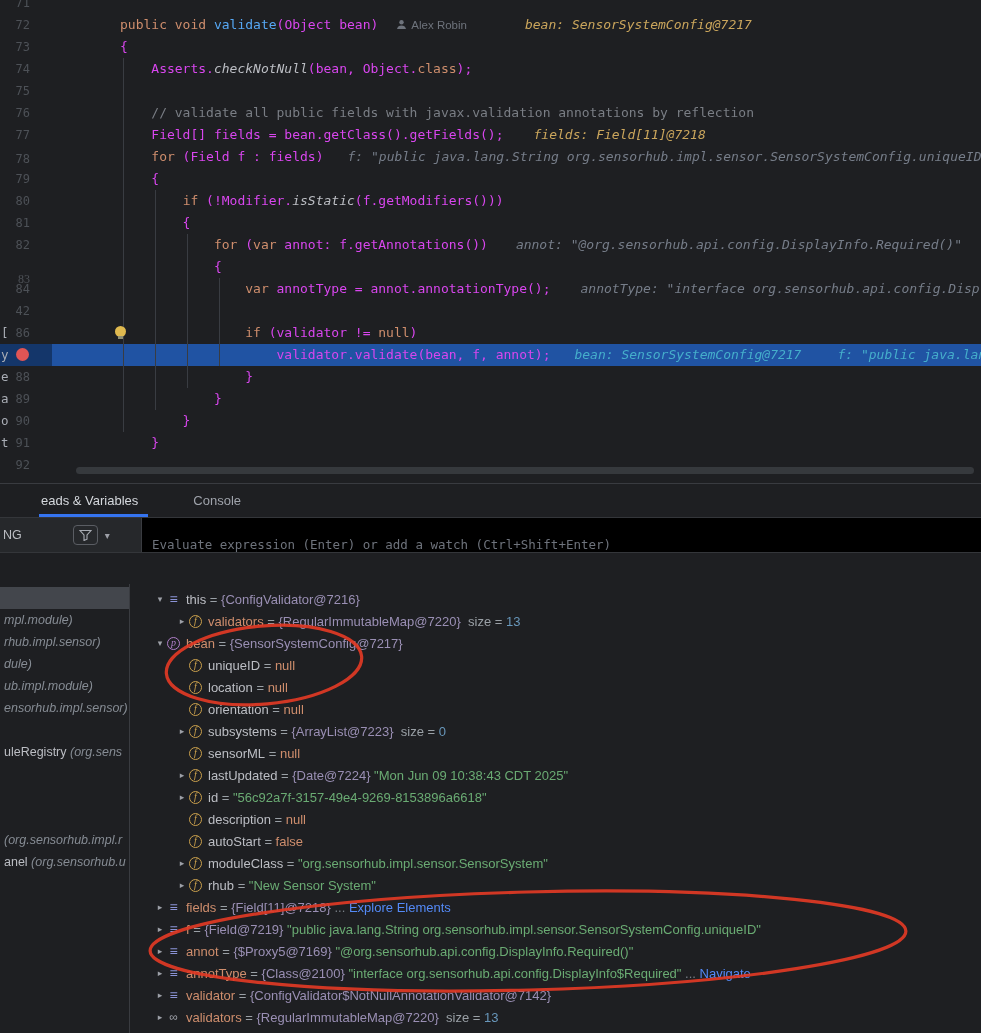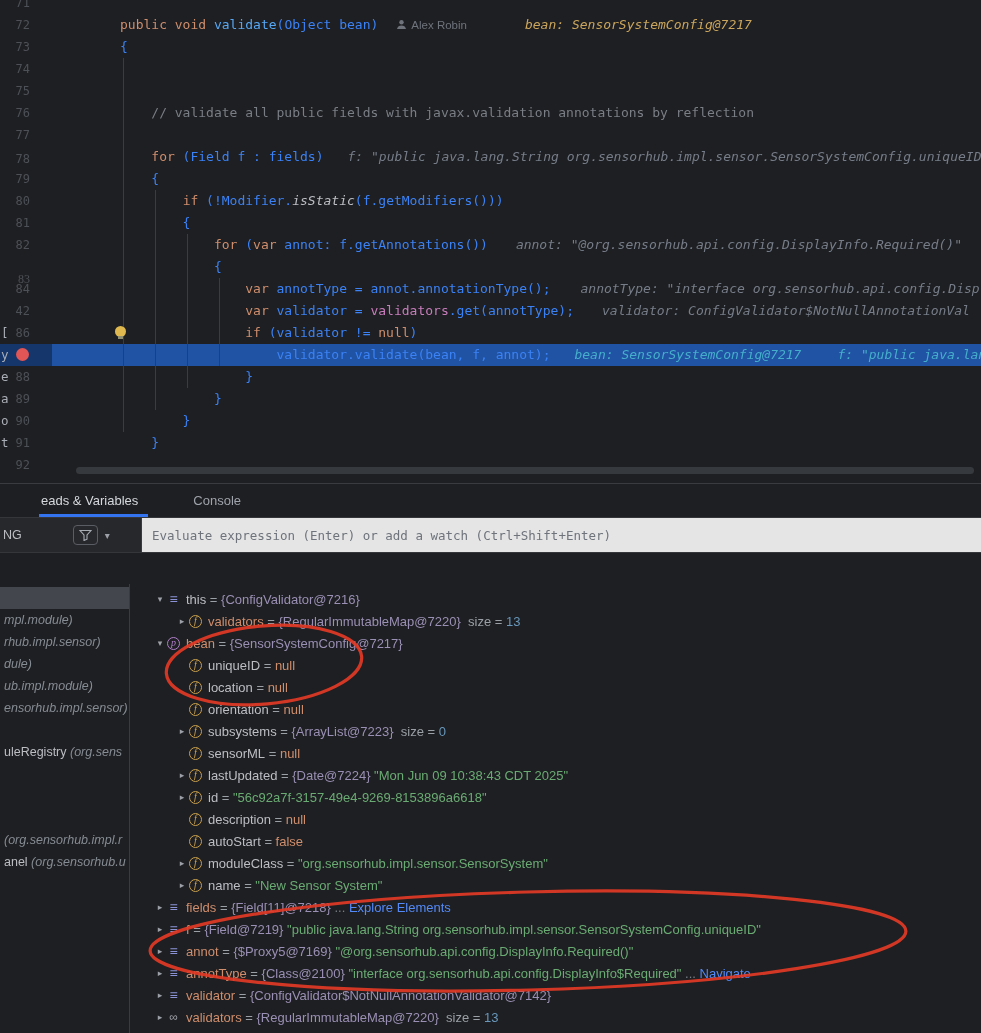--- a/index.html
+++ b/index.html
@@ -8,21 +8,21 @@
   
   .editor{position:absolute;top:0;left:0;width:981px;height:483px;background:#1e1f22;overflow:hidden;
           font-family:"DejaVu Sans Mono",monospace;font-size:13px;}
   .exec-band{position:absolute;left:0;top:344px;width:981px;height:22px;background:#2053a3;z-index:0;}
   .band-dark{position:absolute;left:0;top:0;width:52px;height:22px;background:rgba(0,0,0,0.35);}
   .guide{position:absolute;width:1px;background:#393c42;z-index:1;}
   .code-line{position:absolute;left:120px;height:22px;line-height:22px;white-space:pre;z-index:2;}
   .gutter-num{position:absolute;left:0;width:30px;text-align:right;height:22px;line-height:22px;
               color:#4d5157;font-size:12px;z-index:2;}
   .edge{position:absolute;left:1px;height:22px;line-height:22px;color:#a9adb5;font-size:12.5px;z-index:2;}
-  .c-kw{color:#cf8e6d;} .c-pl{color:#3b82f6;} .c-fn{color:#56a8f5;}
+  .c-kw{color:#cf8e6d;} .c-pl{color:#d946ef;} .c-fn{color:#56a8f5;}
   .c-sti{color:#bcbec4;font-style:italic;} .c-cm{color:#7a7e85;} .c-fld{color:#c77dbb;}
   .hint{font-style:italic;}
   .h-gold{color:#cba65c;} .h-gray{color:#767d89;} .h-exec{color:#45aecb;}
   .author{color:#6e737c;font-family:"Liberation Sans",sans-serif;font-size:11.5px;margin-left:18px;}
   .author svg{vertical-align:-1px;margin-right:4px;}
   .bp{position:absolute;left:16px;width:13px;height:13px;border-radius:50%;background:#e05555;z-index:5;}
   .bulb{position:absolute;left:115px;width:11px;height:11px;border-radius:50%;background:#dfb94f;z-index:5;}
   .bulb:after{content:"";position:absolute;left:3px;top:10px;width:5px;height:3px;background:#8f8f73;}
   .hscroll{position:absolute;left:76px;top:467px;width:898px;height:7px;border-radius:4px;background:#4b4e54;opacity:.55;z-index:4;}
 
@@ -36,21 +36,21 @@
   .tabs-row{height:33px;border-bottom:1px solid #34363a;display:flex;align-items:stretch;}
   .dtab{display:flex;align-items:center;padding:0 14px 0 2px;font-size:13px;color:#9fa3ab;position:relative;margin-left:39px;}
   .dtab.sel{color:#d5d8dd;}
   .dtab.sel:after{content:"";position:absolute;left:0;right:4px;bottom:0;height:3px;background:#3574f0;}
   .toolbar-row{height:34px;border-bottom:1px solid #34363a;display:flex;}
   .frames-toolbar{width:142px;box-sizing:border-box;border-right:1px solid #393b40;display:flex;align-items:center;
                   gap:7px;padding-left:3px;color:#bcbec4;font-size:12.5px;background:#26282b;flex:none;}
   .funnel-btn{margin-left:44px;width:25px;height:20px;border:1px solid #5a5d63;border-radius:4px;
               display:flex;align-items:center;justify-content:center;box-sizing:border-box;}
   .ddchev{color:#9da0a8;font-size:10px;}
-  .eval{flex:1;display:flex;align-items:center;background:#e5e5e5;padding-left:10px;
+  .eval{flex:1;display:flex;align-items:flex-end;background:#000000;padding-left:10px;
         font-family:"DejaVu Sans Mono",monospace;font-size:12.5px;color:#6e737c;overflow:hidden;white-space:nowrap;}
   .content{position:absolute;top:100px;left:0;right:0;bottom:0;}
   .frames{position:absolute;left:0;top:0;bottom:0;width:130px;border-right:1px solid #393b40;overflow:hidden;box-sizing:border-box;}
   .frame-row{position:absolute;left:0;width:142px;height:22px;line-height:22px;padding-left:4px;box-sizing:border-box;
              font-size:12.5px;color:#bcbec4;white-space:pre;overflow:hidden;}
   .frame-row .it{font-style:italic;color:#868c94;}
   .frame-row.hl{background:#43464c;}
   .vars{position:absolute;left:143px;top:0;right:0;bottom:0;overflow:hidden;}
   .trow{position:absolute;left:0;right:0;height:22px;display:flex;align-items:center;font-size:13px;
         white-space:pre;overflow:hidden;box-sizing:border-box;}
@@ -84,41 +84,42 @@
         <div class="gutter-num" style="top: -8px;">71</div>
         <div class="code-line" style="top: -8px;"></div>
         <div class="gutter-num" style="top: 14px;">72</div>
         <div class="code-line" style="top: 14px;"><span class="c-kw">public</span><span class="c-pl"> </span><span class="c-kw">void</span><span class="c-pl"> </span><span class="c-fn">validate</span><span class="c-pl">(Object bean)</span><span class="author"><svg width="11" height="11" viewBox="0 0 11 11">
               <circle cx="5.5" cy="3.2" r="2.2" fill="#6e737c"></circle>
               <path d="M1 10c.5-2.6 2.3-3.6 4.5-3.6S9.5 7.4 10 10Z" fill="#6e737c"></path>
             </svg><span>Alex Robin</span></span><span class="hint h-gold" style="margin-left: 58px;">bean: SensorSystemConfig@7217</span></div>
         <div class="gutter-num" style="top: 36px;">73</div>
         <div class="code-line" style="top: 36px;"><span class="c-pl">{</span></div>
         <div class="gutter-num" style="top: 58px;">74</div>
+        <div class="code-line" style="top: 58px;"><span class="c-pl">    Asserts.</span><span class="c-sti">checkNotNull</span><span class="c-pl">(bean, Object.</span><span class="c-kw">class</span><span class="c-pl">);</span></div>
         <div class="gutter-num" style="top: 80px;">75</div>
         <div class="code-line" style="top: 80px;"></div>
         <div class="gutter-num" style="top: 102px;">76</div>
         <div class="code-line" style="top: 102px;"><span class="c-cm">    // validate all public fields with javax.validation annotations by reflection</span></div>
         <div class="gutter-num" style="top: 124px;">77</div>
+        <div class="code-line" style="top: 124px;"><span class="c-pl">    Field[] fields = bean.getClass().getFields();</span><span class="hint h-gold" style="margin-left: 30px;">fields: Field[11]@7218</span></div>
         <div class="gutter-num" style="top: 148px;">78</div>
         <div class="code-line" style="top: 146px;"><span class="c-pl">    </span><span class="c-kw">for</span><span class="c-pl"> (Field f : fields)</span><span class="hint h-gray" style="margin-left: 24px;">f: "public java.lang.String org.sensorhub.impl.sensor.SensorSystemConfig.uniqueID"</span></div>
         <div class="gutter-num" style="top: 168px;">79</div>
         <div class="code-line" style="top: 168px;"><span class="c-pl">    {</span></div>
         <div class="gutter-num" style="top: 190px;">80</div>
         <div class="code-line" style="top: 190px;"><span class="c-pl">        </span><span class="c-kw">if</span><span class="c-pl"> (!Modifier.</span><span class="c-sti">isStatic</span><span class="c-pl">(f.getModifiers()))</span></div>
         <div class="gutter-num" style="top: 212px;">81</div>
         <div class="code-line" style="top: 212px;"><span class="c-pl">        {</span></div>
         <div class="gutter-num" style="top: 234px;">82</div>
         <div class="code-line" style="top: 234px;"><span class="c-pl">            </span><span class="c-kw">for</span><span class="c-pl"> (</span><span class="c-kw">var</span><span class="c-pl"> annot: f.getAnnotations())</span><span class="hint h-gray" style="margin-left: 28px;">annot: "@org.sensorhub.api.config.DisplayInfo.Required()"</span></div>
         <div class="gutter-num" style="top: 268px; font-family: Liberation Serif, serif;">83</div>
         <div class="code-line" style="top: 256px;"><span class="c-pl">            {</span></div>
         <div class="gutter-num" style="top: 278px;">84</div>
         <div class="code-line" style="top: 278px;"><span class="c-pl">                </span><span class="c-kw">var</span><span class="c-pl"> annotType = annot.annotationType();</span><span class="hint h-gray" style="margin-left: 30px;">annotType: "interface org.sensorhub.api.config.DisplayInfo$Required"</span></div>
         <div class="gutter-num" style="top: 300px;">42</div>
-        <div class="code-line" style="top: 300px;"><span class="c-pl">                </span><span class="c-kw">var</span><span class="c-pl"> validator = </span><span class="c-fld">validators</span><span class="c-pl">.get(annotType);</span><span class="hint h-gray" style="margin-left: 28px;">validator: ConfigValidator$NotNullAnnotationVal</span></div>
         <div class="gutter-num" style="top: 322px;">86</div>
         <div class="code-line" style="top: 322px;"><span class="c-pl">                </span><span class="c-kw">if</span><span class="c-pl"> (validator != </span><span class="c-kw">null</span><span class="c-pl">)</span></div>
         <div class="code-line" style="top: 344px;"><span class="c-pl">                    validator.validate(bean, f, annot);</span><span class="hint h-exec" style="margin-left: 24px;">bean: SensorSystemConfig@7217</span><span class="hint h-exec" style="margin-left: 36px;">f: "public java.lang.String org.sensorhub.impl.se</span></div>
         <div class="gutter-num" style="top: 366px;">88</div>
         <div class="code-line" style="top: 366px;"><span class="c-pl">                }</span></div>
         <div class="gutter-num" style="top: 388px;">89</div>
         <div class="code-line" style="top: 388px;"><span class="c-pl">            }</span></div>
         <div class="gutter-num" style="top: 410px;">90</div>
         <div class="code-line" style="top: 410px;"><span class="c-pl">        }</span></div>
         <div class="gutter-num" style="top: 432px;">91</div>
@@ -183,21 +184,21 @@
           <div class="trow" style="top: 70px; padding-left: 32px;"><span class="chev"></span><span class="ti ti-f">f</span><span class="vname nm-def">uniqueID</span><span class="s-eq"> = </span><span class="s-kw">null</span></div>
           <div class="trow" style="top: 92px; padding-left: 32px;"><span class="chev"></span><span class="ti ti-f">f</span><span class="vname nm-def">location</span><span class="s-eq"> = </span><span class="s-kw">null</span></div>
           <div class="trow" style="top: 114px; padding-left: 32px;"><span class="chev"></span><span class="ti ti-f">f</span><span class="vname nm-def">orientation</span><span class="s-eq"> = </span><span class="s-kw">null</span></div>
           <div class="trow" style="top: 136px; padding-left: 32px;"><span class="chev">▸</span><span class="ti ti-f">f</span><span class="vname nm-def">subsystems</span><span class="s-eq"> = </span><span class="s-obj">{ArrayList@7223}</span><span class="s-eq">  size = </span><span class="s-num">0</span></div>
           <div class="trow" style="top: 158px; padding-left: 32px;"><span class="chev"></span><span class="ti ti-f">f</span><span class="vname nm-def">sensorML</span><span class="s-eq"> = </span><span class="s-kw">null</span></div>
           <div class="trow" style="top: 180px; padding-left: 32px;"><span class="chev">▸</span><span class="ti ti-f">f</span><span class="vname nm-def">lastUpdated</span><span class="s-eq"> = </span><span class="s-obj">{Date@7224}</span><span class="s-pl"> </span><span class="s-str">"Mon Jun 09 10:38:43 CDT 2025"</span></div>
           <div class="trow" style="top: 202px; padding-left: 32px;"><span class="chev">▸</span><span class="ti ti-f">f</span><span class="vname nm-def">id</span><span class="s-eq"> = </span><span class="s-str">"56c92a7f-3157-49e4-9269-8153896a6618"</span></div>
           <div class="trow" style="top: 224px; padding-left: 32px;"><span class="chev"></span><span class="ti ti-f">f</span><span class="vname nm-def">description</span><span class="s-eq"> = </span><span class="s-kw">null</span></div>
           <div class="trow" style="top: 246px; padding-left: 32px;"><span class="chev"></span><span class="ti ti-f">f</span><span class="vname nm-def">autoStart</span><span class="s-eq"> = </span><span class="s-kw">false</span></div>
           <div class="trow" style="top: 268px; padding-left: 32px;"><span class="chev">▸</span><span class="ti ti-f">f</span><span class="vname nm-def">moduleClass</span><span class="s-eq"> = </span><span class="s-str">"org.sensorhub.impl.sensor.SensorSystem"</span></div>
-          <div class="trow" style="top: 290px; padding-left: 32px;"><span class="chev">▸</span><span class="ti ti-f">f</span><span class="vname nm-def">name</span><span class="s-eq"> = </span><span class="s-str">"New Sensor System"</span></div>
+          <div class="trow" style="top: 290px; padding-left: 32px;"><span class="chev">▸</span><span class="ti ti-f">f</span><span class="vname nm-def">rhub</span><span class="s-eq"> = </span><span class="s-str">"New Sensor System"</span></div>
           <div class="trow" style="top: 312px; padding-left: 10px;"><span class="chev">▸</span><span class="ti ti-lines">≡</span><span class="vname nm-org">fields</span><span class="s-eq"> = </span><span class="s-obj">{Field[11]@7218}</span><span class="s-dots"> ... </span><span class="s-link">Explore Elements</span></div>
           <div class="trow" style="top: 334px; padding-left: 10px;"><span class="chev">▸</span><span class="ti ti-lines">≡</span><span class="vname nm-org">f</span><span class="s-eq"> = </span><span class="s-obj">{Field@7219}</span><span class="s-pl"> </span><span class="s-str">"public java.lang.String org.sensorhub.impl.sensor.SensorSystemConfig.uniqueID"</span></div>
           <div class="trow" style="top: 356px; padding-left: 10px;"><span class="chev">▸</span><span class="ti ti-lines">≡</span><span class="vname nm-org">annot</span><span class="s-eq"> = </span><span class="s-obj">{$Proxy5@7169}</span><span class="s-pl"> </span><span class="s-str">"@org.sensorhub.api.config.DisplayInfo.Required()"</span></div>
           <div class="trow" style="top: 378px; padding-left: 10px;"><span class="chev">▸</span><span class="ti ti-lines">≡</span><span class="vname nm-org">annotType</span><span class="s-eq"> = </span><span class="s-obj">{Class@2100}</span><span class="s-pl"> </span><span class="s-str">"interface org.sensorhub.api.config.DisplayInfo$Required"</span><span class="s-dots"> ... </span><span class="s-link">Navigate</span></div>
           <div class="trow" style="top: 400px; padding-left: 10px;"><span class="chev">▸</span><span class="ti ti-lines">≡</span><span class="vname nm-org">validator</span><span class="s-eq"> = </span><span class="s-obj">{ConfigValidator$NotNullAnnotationValidator@7142}</span></div>
           <div class="trow" style="top: 422px; padding-left: 10px;"><span class="chev">▸</span><span class="ti ti-watch">∞</span><span class="vname nm-org">validators</span><span class="s-eq"> = </span><span class="s-obj">{RegularImmutableMap@7220}</span><span class="s-eq">  size = </span><span class="s-num">13</span></div>
         </div>
     </div>
   </div>
 

